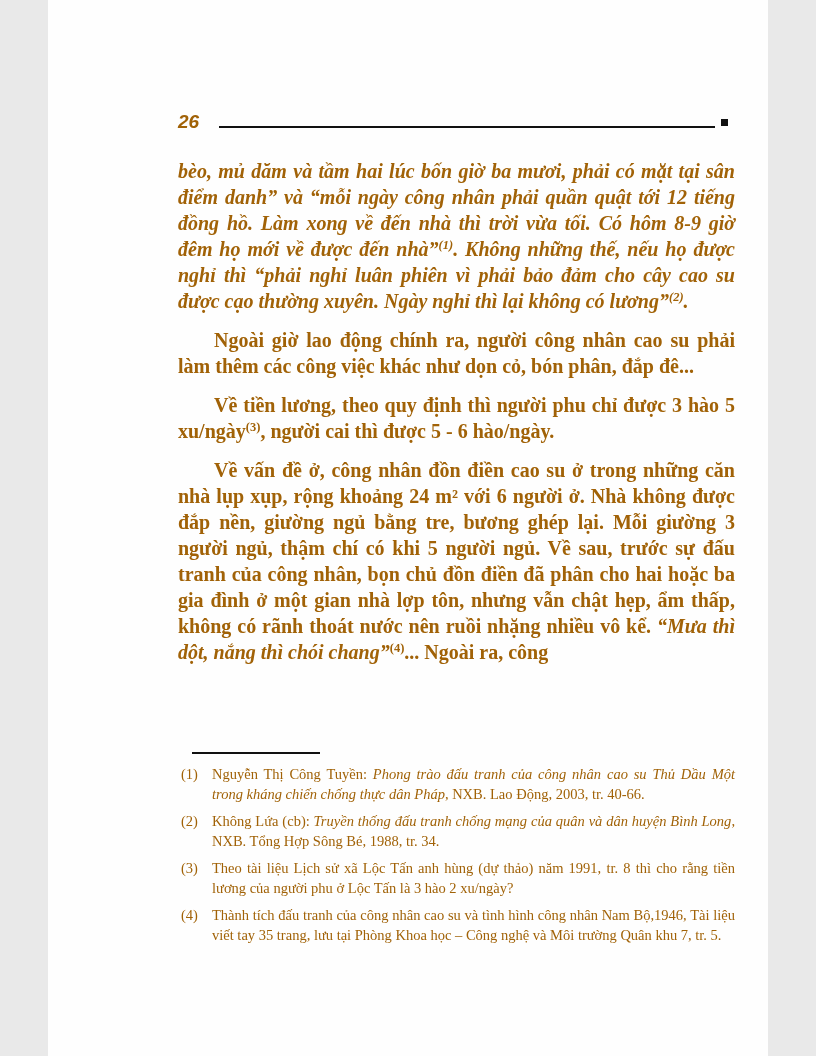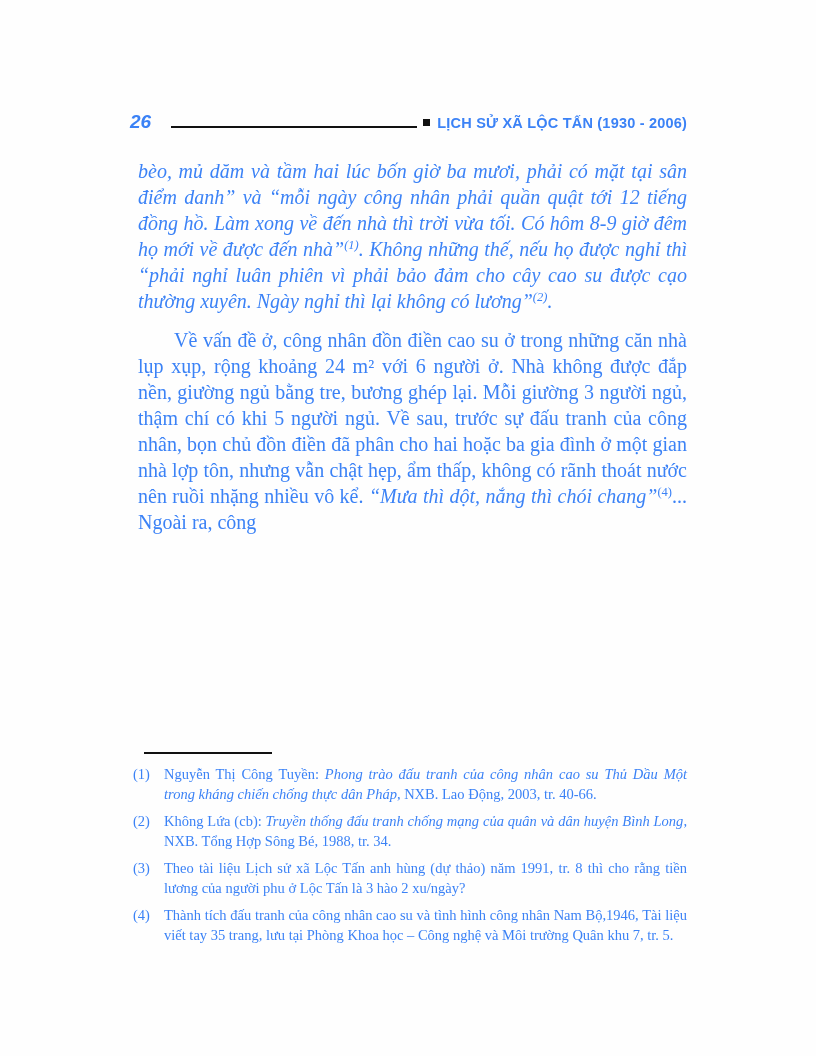--- a/index.html
+++ b/index.html
@@ -2,25 +2,25 @@
 <html><head>
 <meta charset="utf-8">
 <style>
   html, body {
     margin: 0;
     padding: 0;
     background: #e9e9e9;
   }
   .page {
     position: relative;
-    width: 816px;
+    width: 720px;
     height: 1056px;
     margin: 0 auto;
     background: #fefefe;
-    color: #3b82f6;
+    color: #a16207;
     font-family: "Liberation Serif", serif;
     overflow: hidden;
   }
 
   
   .header {
     position: absolute;
     top: 112px;
     left: 130px;
     width: 557px;
@@ -59,21 +59,21 @@
   
   .body-text {
     position: absolute;
     top: 158px;
     left: 130px;
     width: 557px;
     font-size: 20px;
     line-height: 26px;
     text-align: justify;
   }
-  .para { margin: 0 0 13px 8px; }
+  .para { margin: 0 0 13px 0; font-weight: bold; }
   .para.indent { text-indent: 36px; }
   .italic-para { font-style: italic; }
 
   .run-r  { font-style: normal; }
   .run-i  { font-style: italic; }
   .run-sup, .run-isup {
     font-size: 12.5px;
     line-height: 0;
     position: relative;
     top: -7px;
@@ -108,25 +108,26 @@
 </style>
 </head>
 <body>
 
 <div class="page">
 
   <div class="header">
     <span class="page-num">26</span>
     <span class="header-rule"></span>
     <span class="header-square"></span>
-    <span class="book-title">LỊCH SỬ XÃ LỘC TẤN (1930 - 2006)</span>
   </div>
 
   <div class="body-text">
     <p class="para italic-para"><span class="run-i">bèo, mủ dăm và tầm hai lúc bốn giờ ba mươi, phải có mặt tại sân điểm danh” và “mỗi ngày công nhân phải quần quật tới 12 tiếng đồng hồ. Làm xong về đến nhà thì trời vừa tối. Có hôm 8-9 giờ đêm họ mới về được đến nhà”</span><span class="run-isup">(1)</span><span class="run-i">. Không những thế, nếu họ được nghỉ thì “phải nghỉ luân phiên vì phải bảo đảm cho cây cao su được cạo thường xuyên. Ngày nghỉ thì lại không có lương”</span><span class="run-isup">(2)</span><span class="run-i">.</span></p>
+    <p class="para indent"><span class="run-r">Ngoài giờ lao động chính ra, người công nhân cao su phải làm thêm các công việc khác như dọn cỏ, bón phân, đắp đê...</span></p>
+    <p class="para indent"><span class="run-r">Về tiền lương, theo quy định thì người phu chỉ được 3 hào 5 xu/ngày</span><span class="run-sup">(3)</span><span class="run-r">, người cai thì được 5 - 6 hào/ngày.</span></p>
     <p class="para indent"><span class="run-r">Về vấn đề ở, công nhân đồn điền cao su ở trong những căn nhà lụp xụp, rộng khoảng 24 m² với 6 người ở. Nhà không được đắp nền, giường ngủ bằng tre, bương ghép lại. Mỗi giường 3 người ngủ, thậm chí có khi 5 người ngủ. Về sau, trước sự đấu tranh của công nhân, bọn chủ đồn điền đã phân cho hai hoặc ba gia đình ở một gian nhà lợp tôn, nhưng vẫn chật hẹp, ẩm thấp, không có rãnh thoát nước nên ruồi nhặng nhiều vô kể. </span><span class="run-i">“Mưa thì dột, nắng thì chói chang”</span><span class="run-sup">(4)</span><span class="run-r">... Ngoài ra, công</span></p>
   </div>
 
   <div class="footnotes">
     <div class="fn-rule"></div>
 
     <div class="footnote">
       <span class="fn-marker">(1)</span>
       <span class="fn-text"><span class="run-r">Nguyễn Thị Công Tuyền: </span><span class="run-i">Phong trào đấu tranh của công nhân cao su Thủ Dầu Một trong kháng chiến chống thực dân Pháp</span><span class="run-r">, NXB. Lao Động, 2003, tr. 40-66.</span></span>
     </div>

